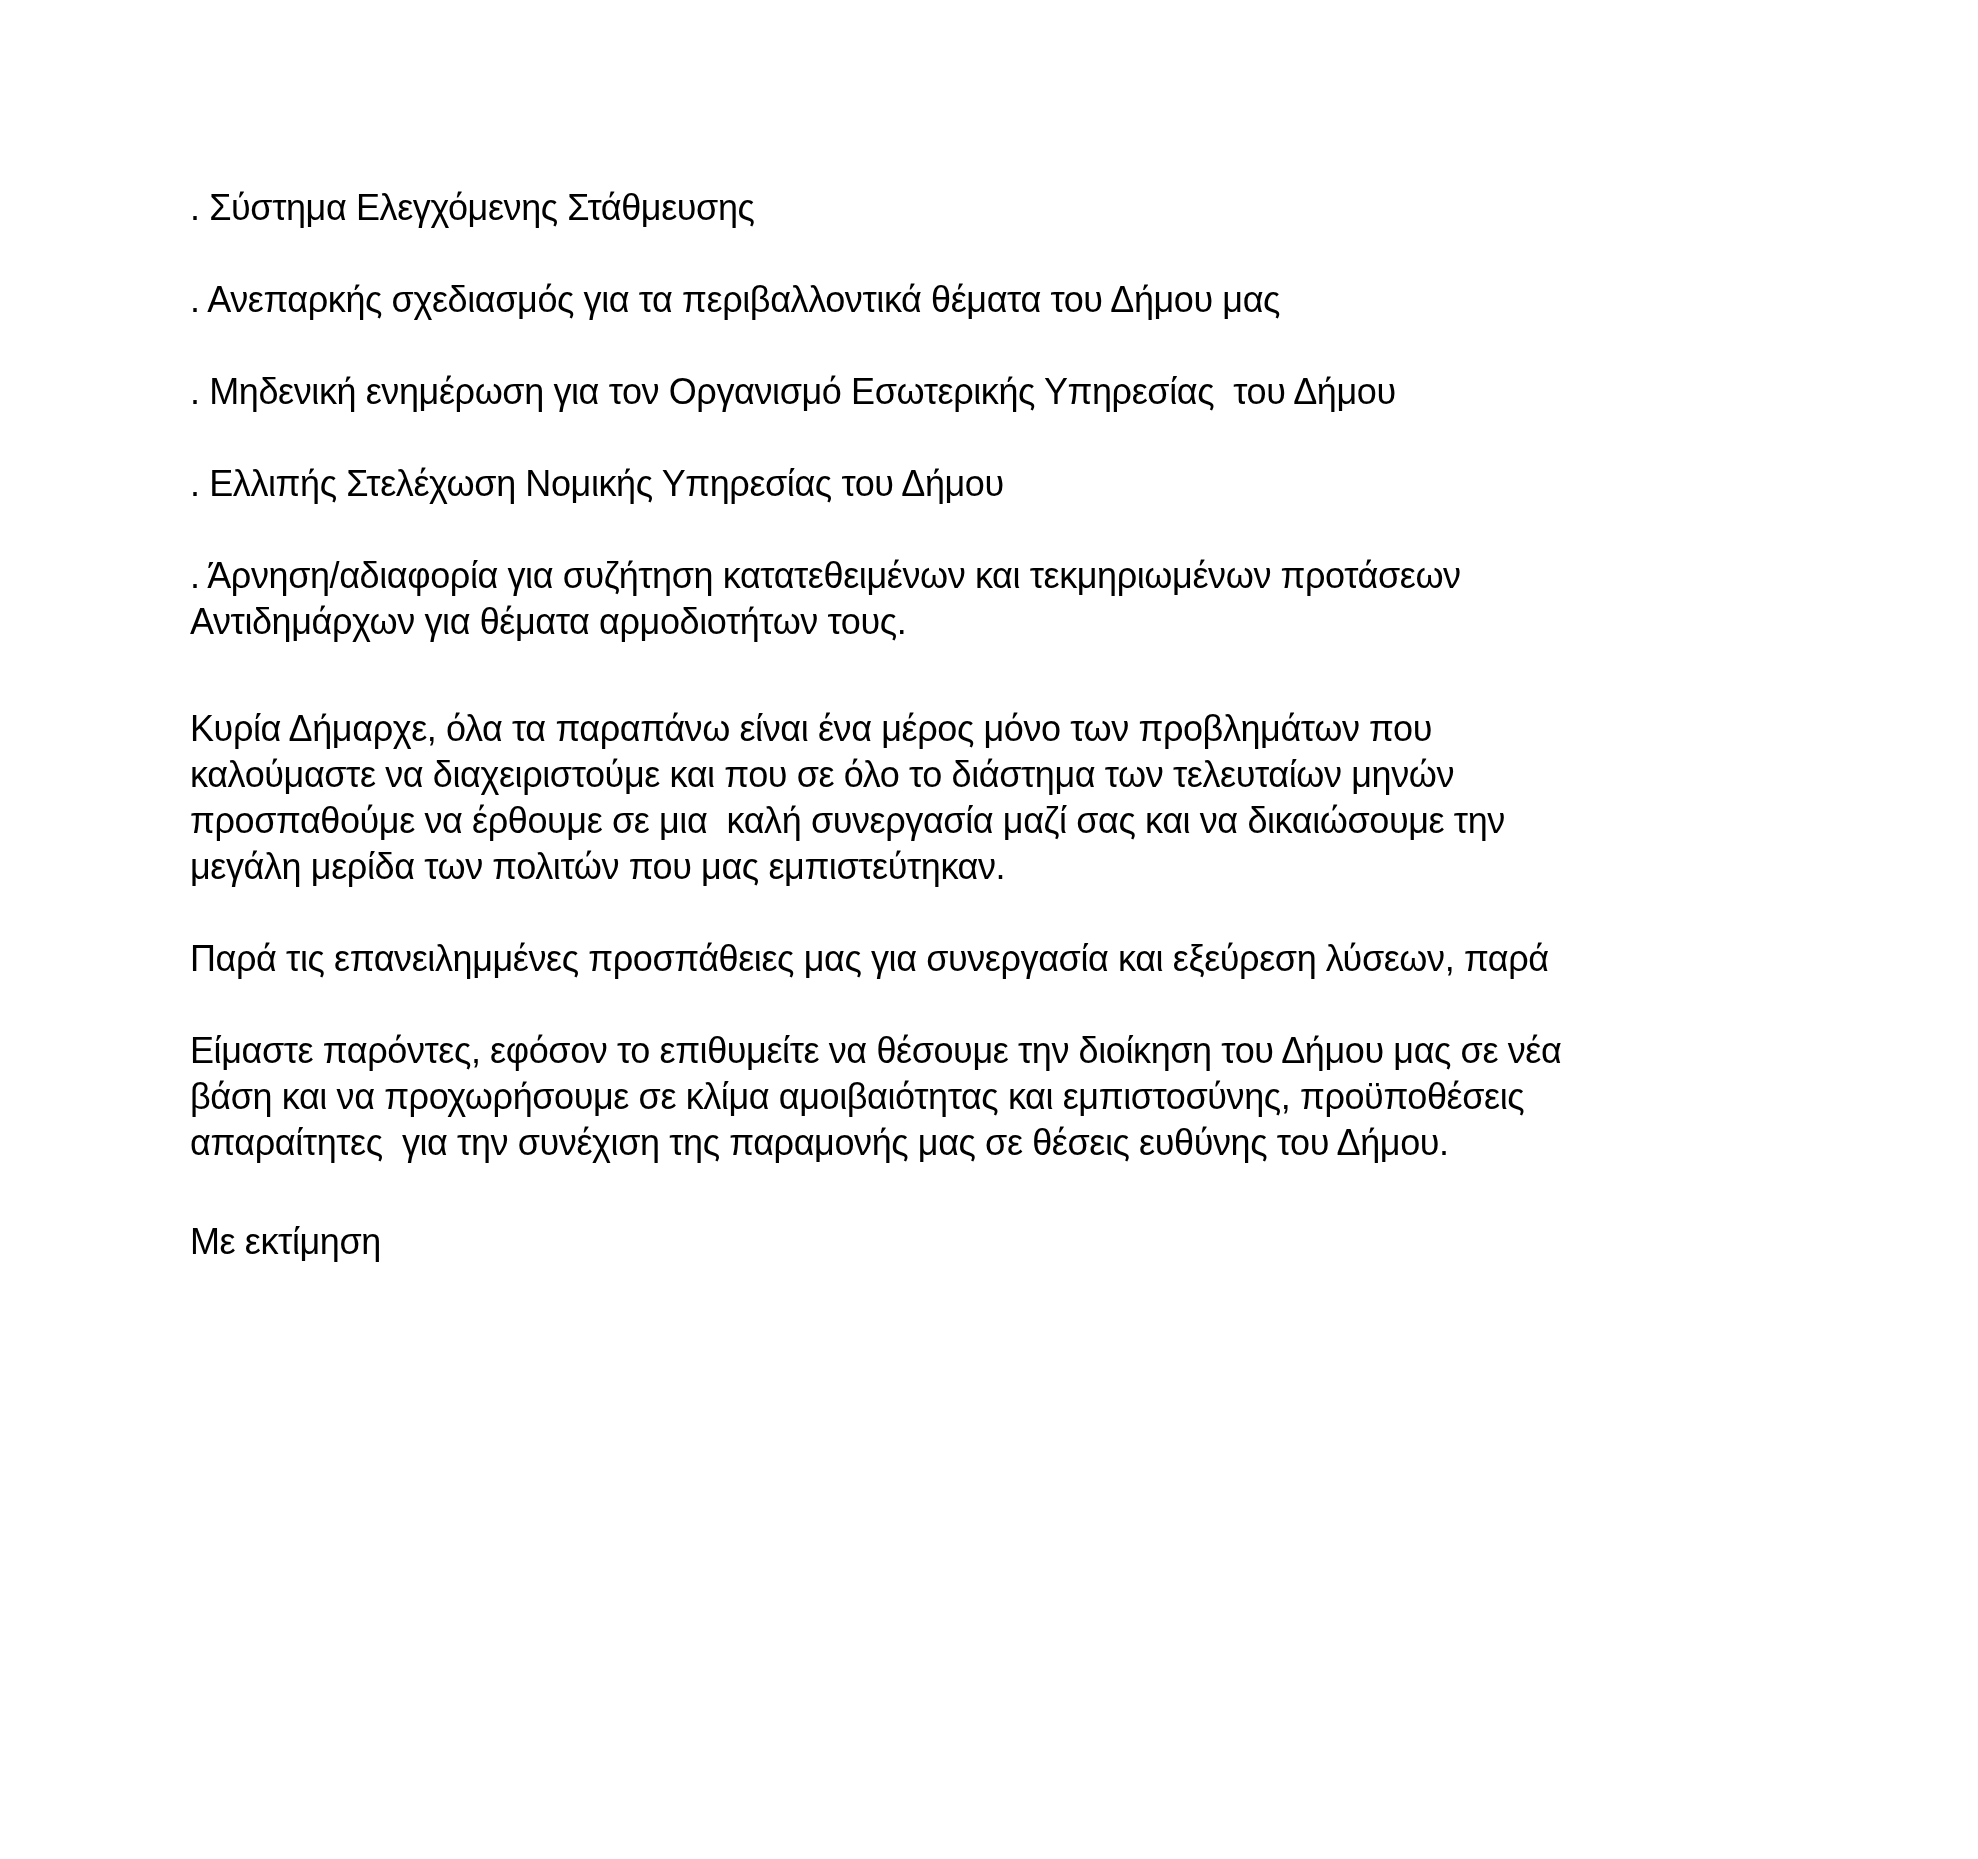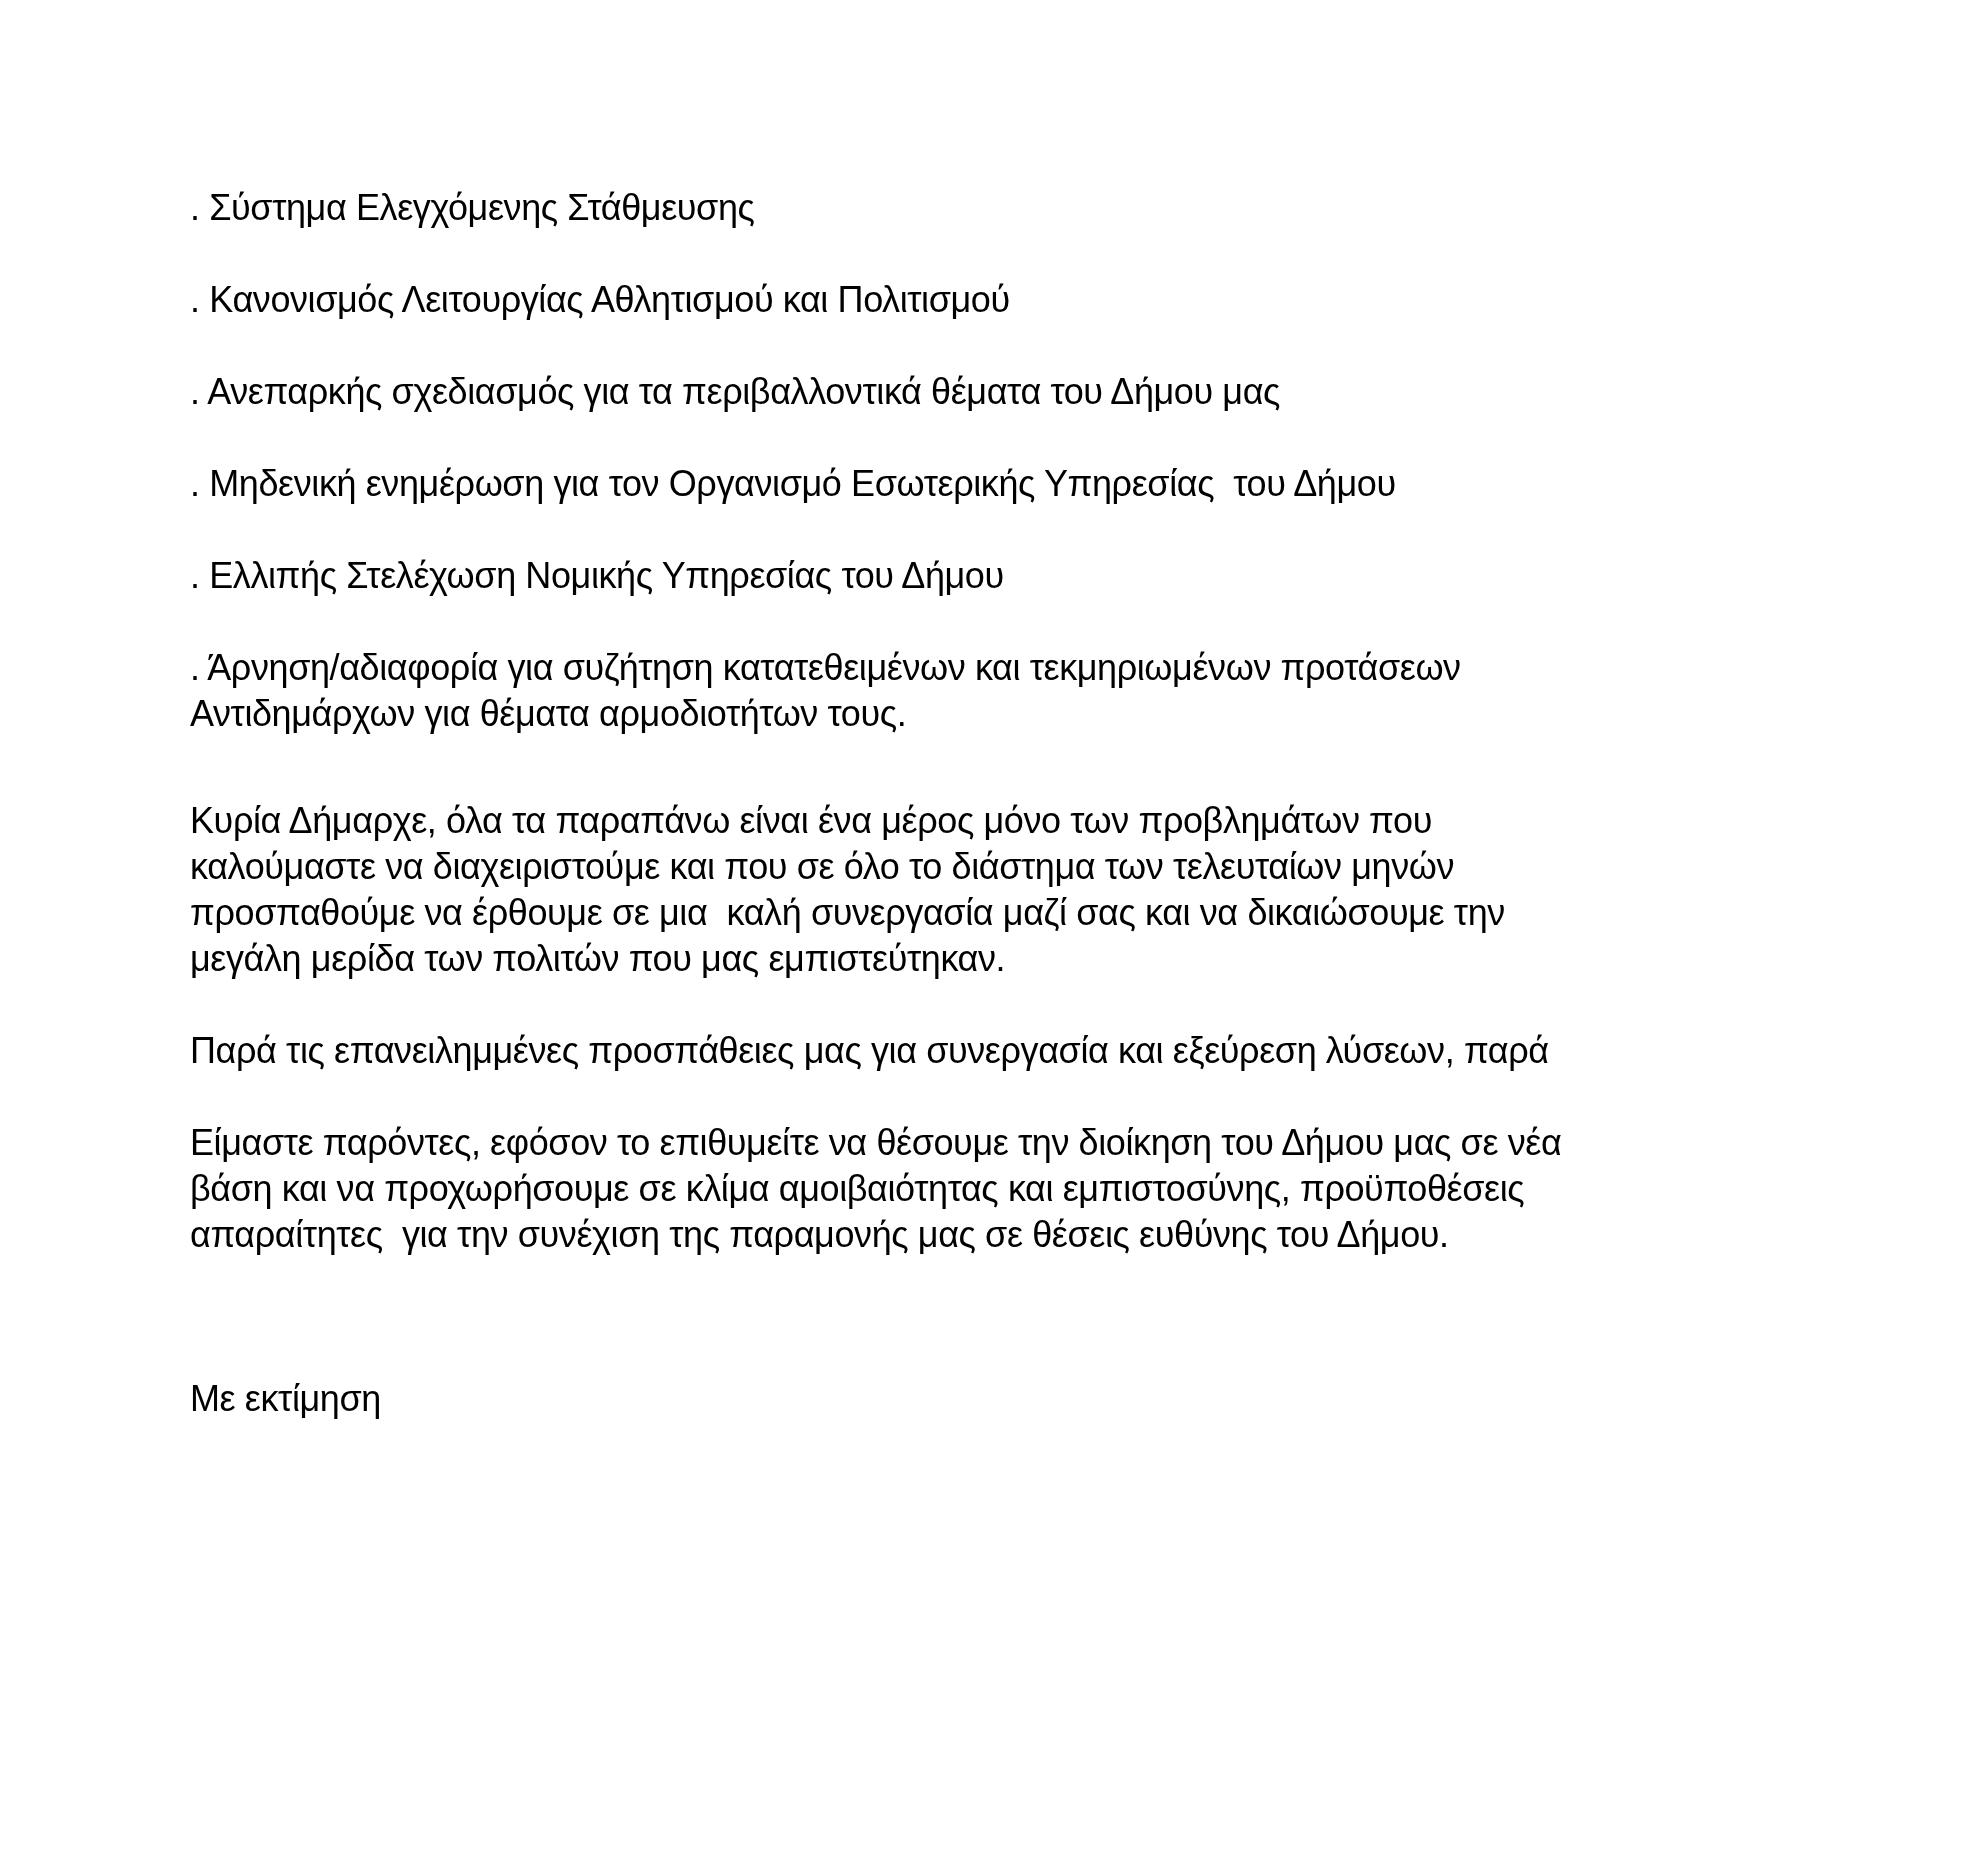--- a/index.html
+++ b/index.html
@@ -27,34 +27,31 @@
     font-size: 36px;
     line-height: 46px;
     letter-spacing: -0.4px;
     font-weight: 400;
   }
   .para .line {
     display: block;
     white-space: pre;   
   }
   .mb-xl { margin-bottom: 61px; }
-  .mb-lg { margin-bottom: 118px; }
+  .mb-lg { margin-bottom: 53px; }
 </style>
 </head>
 <body>
 
 <main class="page">
 
   <p class="para">
     <span class="line">. Σύστημα Ελεγχόμενης Στάθμευσης</span>
   </p>
 
-  <p class="para">
-    <span class="line">. Κανονισμός Λειτουργίας Αθλητισμού και Πολιτισμού</span>
-  </p>
 
   <p class="para">
     <span class="line">. Ανεπαρκής σχεδιασμός για τα περιβαλλοντικά θέματα του Δήμου μας</span>
   </p>
 
   <p class="para">
     <span class="line">. Μηδενική ενημέρωση για τον Οργανισμό Εσωτερικής Υπηρεσίας  του Δήμου</span>
   </p>
 
   <p class="para">

